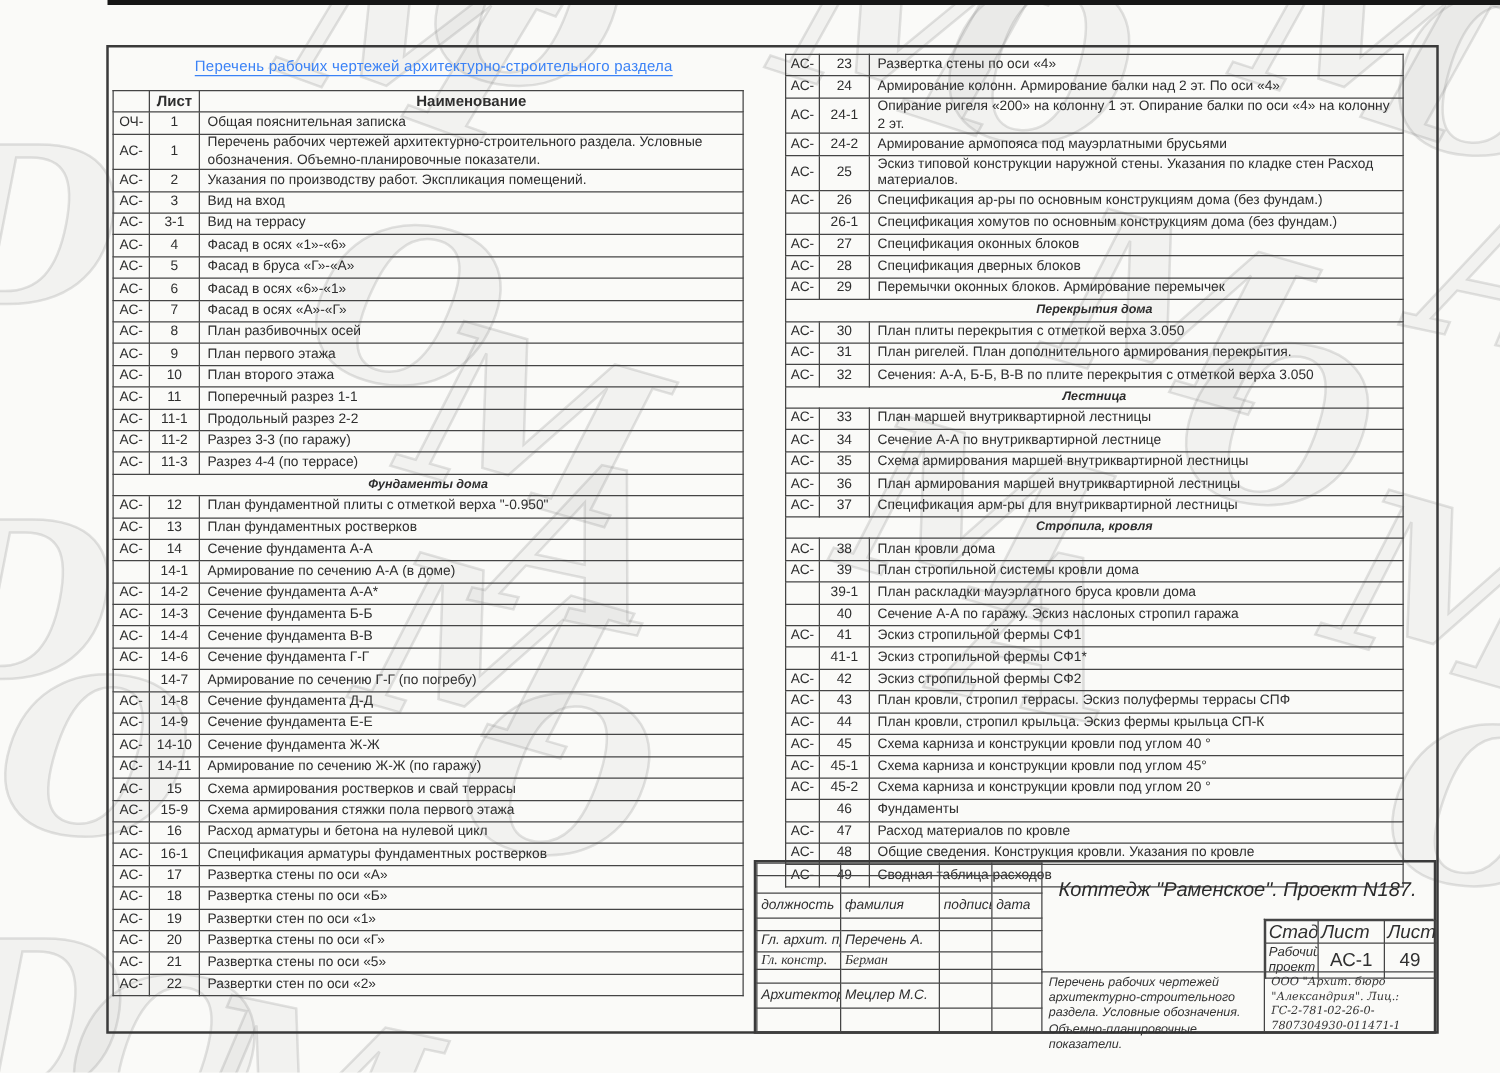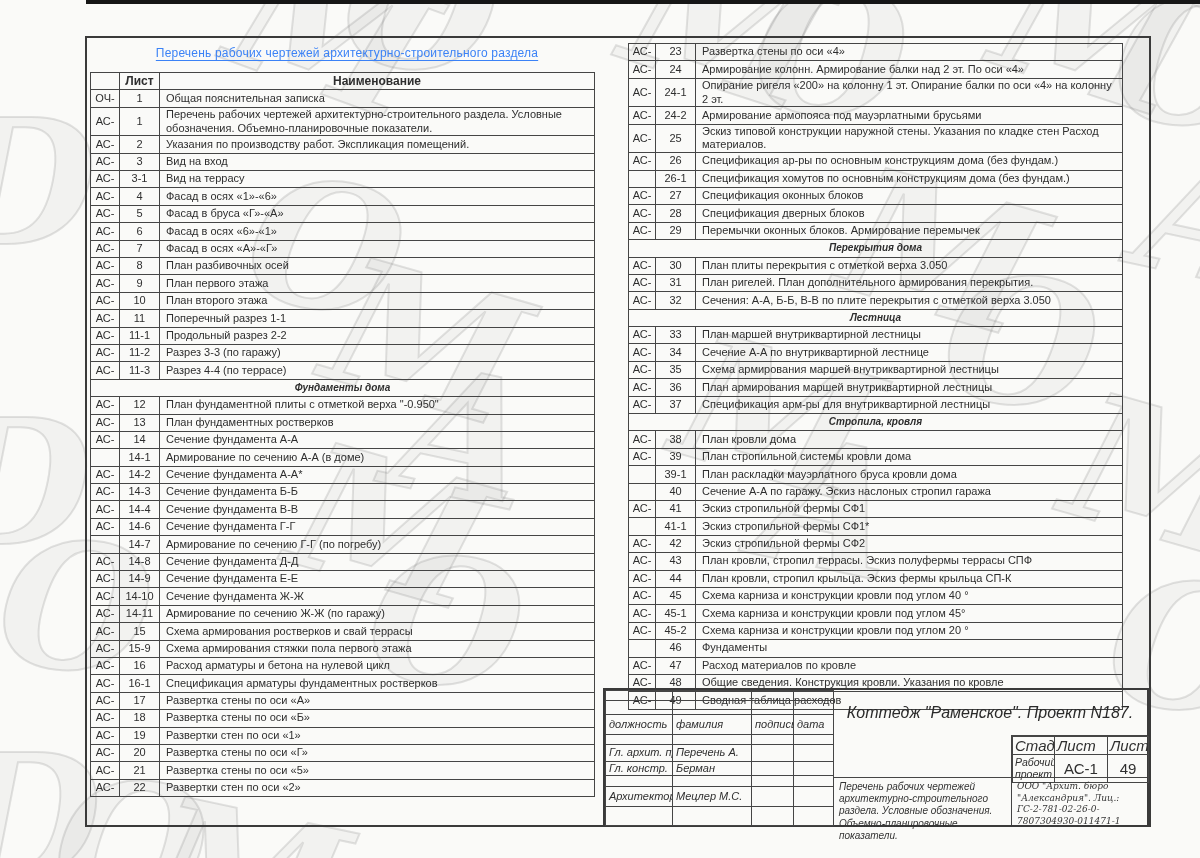--- a/index.html
+++ b/index.html
@@ -63,21 +63,21 @@
   }
   table.tb-left{
     position:absolute;left:0;top:0;width:228px;height:135px;
     border-collapse:collapse;table-layout:fixed;
   }
   table.tb-left td{
     border:1px solid #454545;padding:0 3px;overflow:hidden;
     font-size:11px;font-style:italic;line-height:1.05;white-space:nowrap;
   }
   tr.h10 td{height:9px;} tr.h15 td{height:13px;} tr.h20 td{height:19px;}
-  tr.h18 td{height:16px;} tr.h14 td{height:13px;} tr.h11 td{height:10px;}
+  tr.h18 td{height:16px;} tr.h14 td{height:13px;font-family:Liberation Serif, serif;} tr.h11 td{height:10px;}
   tr.h21 td{height:18px;}
   .tb-title{
     position:absolute;left:228px;top:0;width:314px;height:45px;
     display:flex;align-items:center;justify-content:center;
     font-size:16px;font-style:italic;color:#2b2b2b;
   }
   .tb-stage{position:absolute;left:406px;top:45px;width:136px;height:42px;
     border-left:1px solid #454545;border-top:1px solid #454545;box-sizing:border-box;}
   table.tb-stage-table{border-collapse:collapse;table-layout:fixed;width:136px;height:41px;}
   table.tb-stage-table td{border:1px solid #454545;padding:0 2px;overflow:hidden;}

